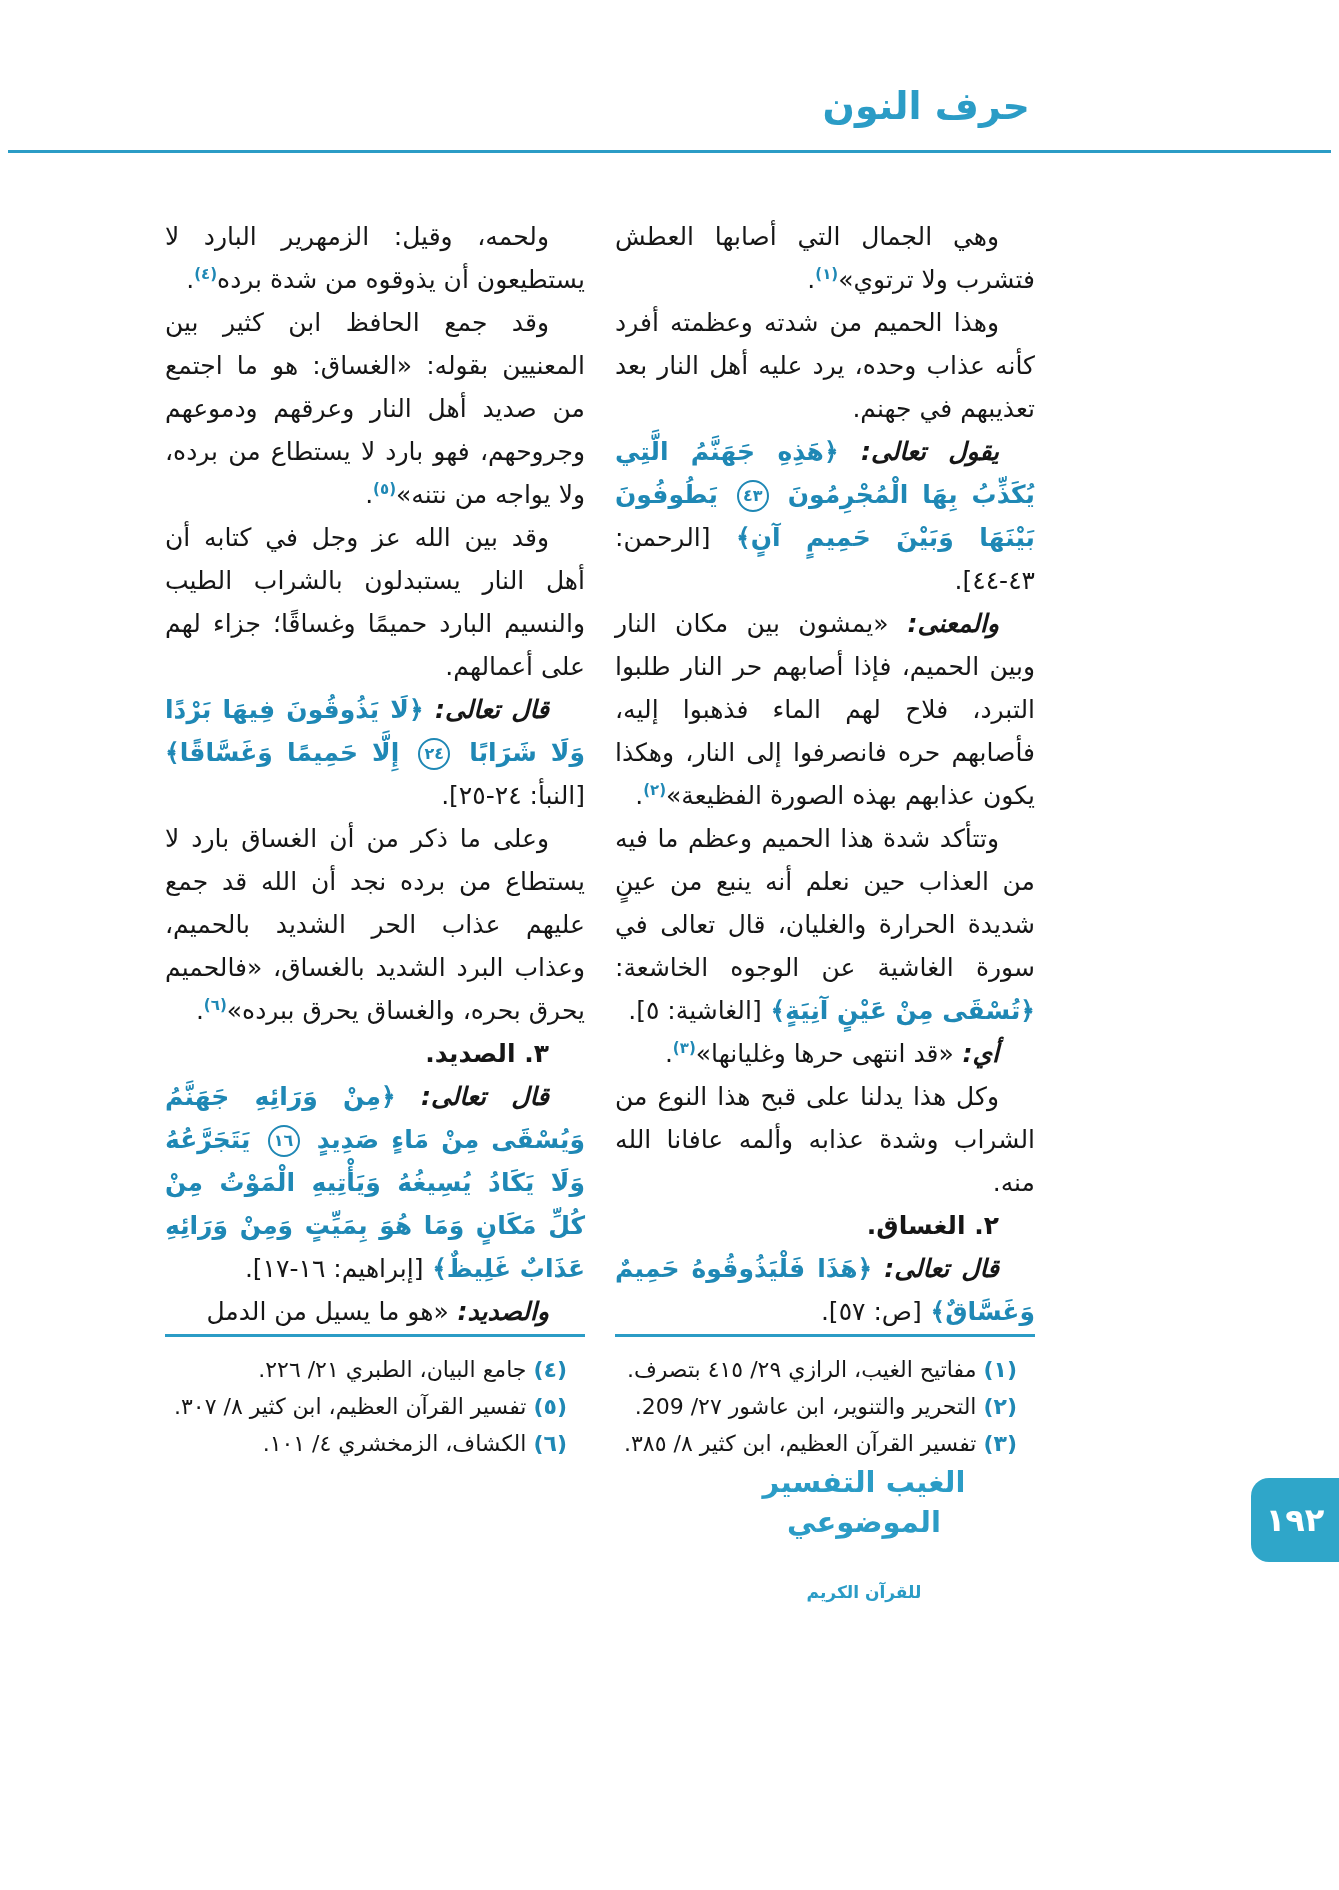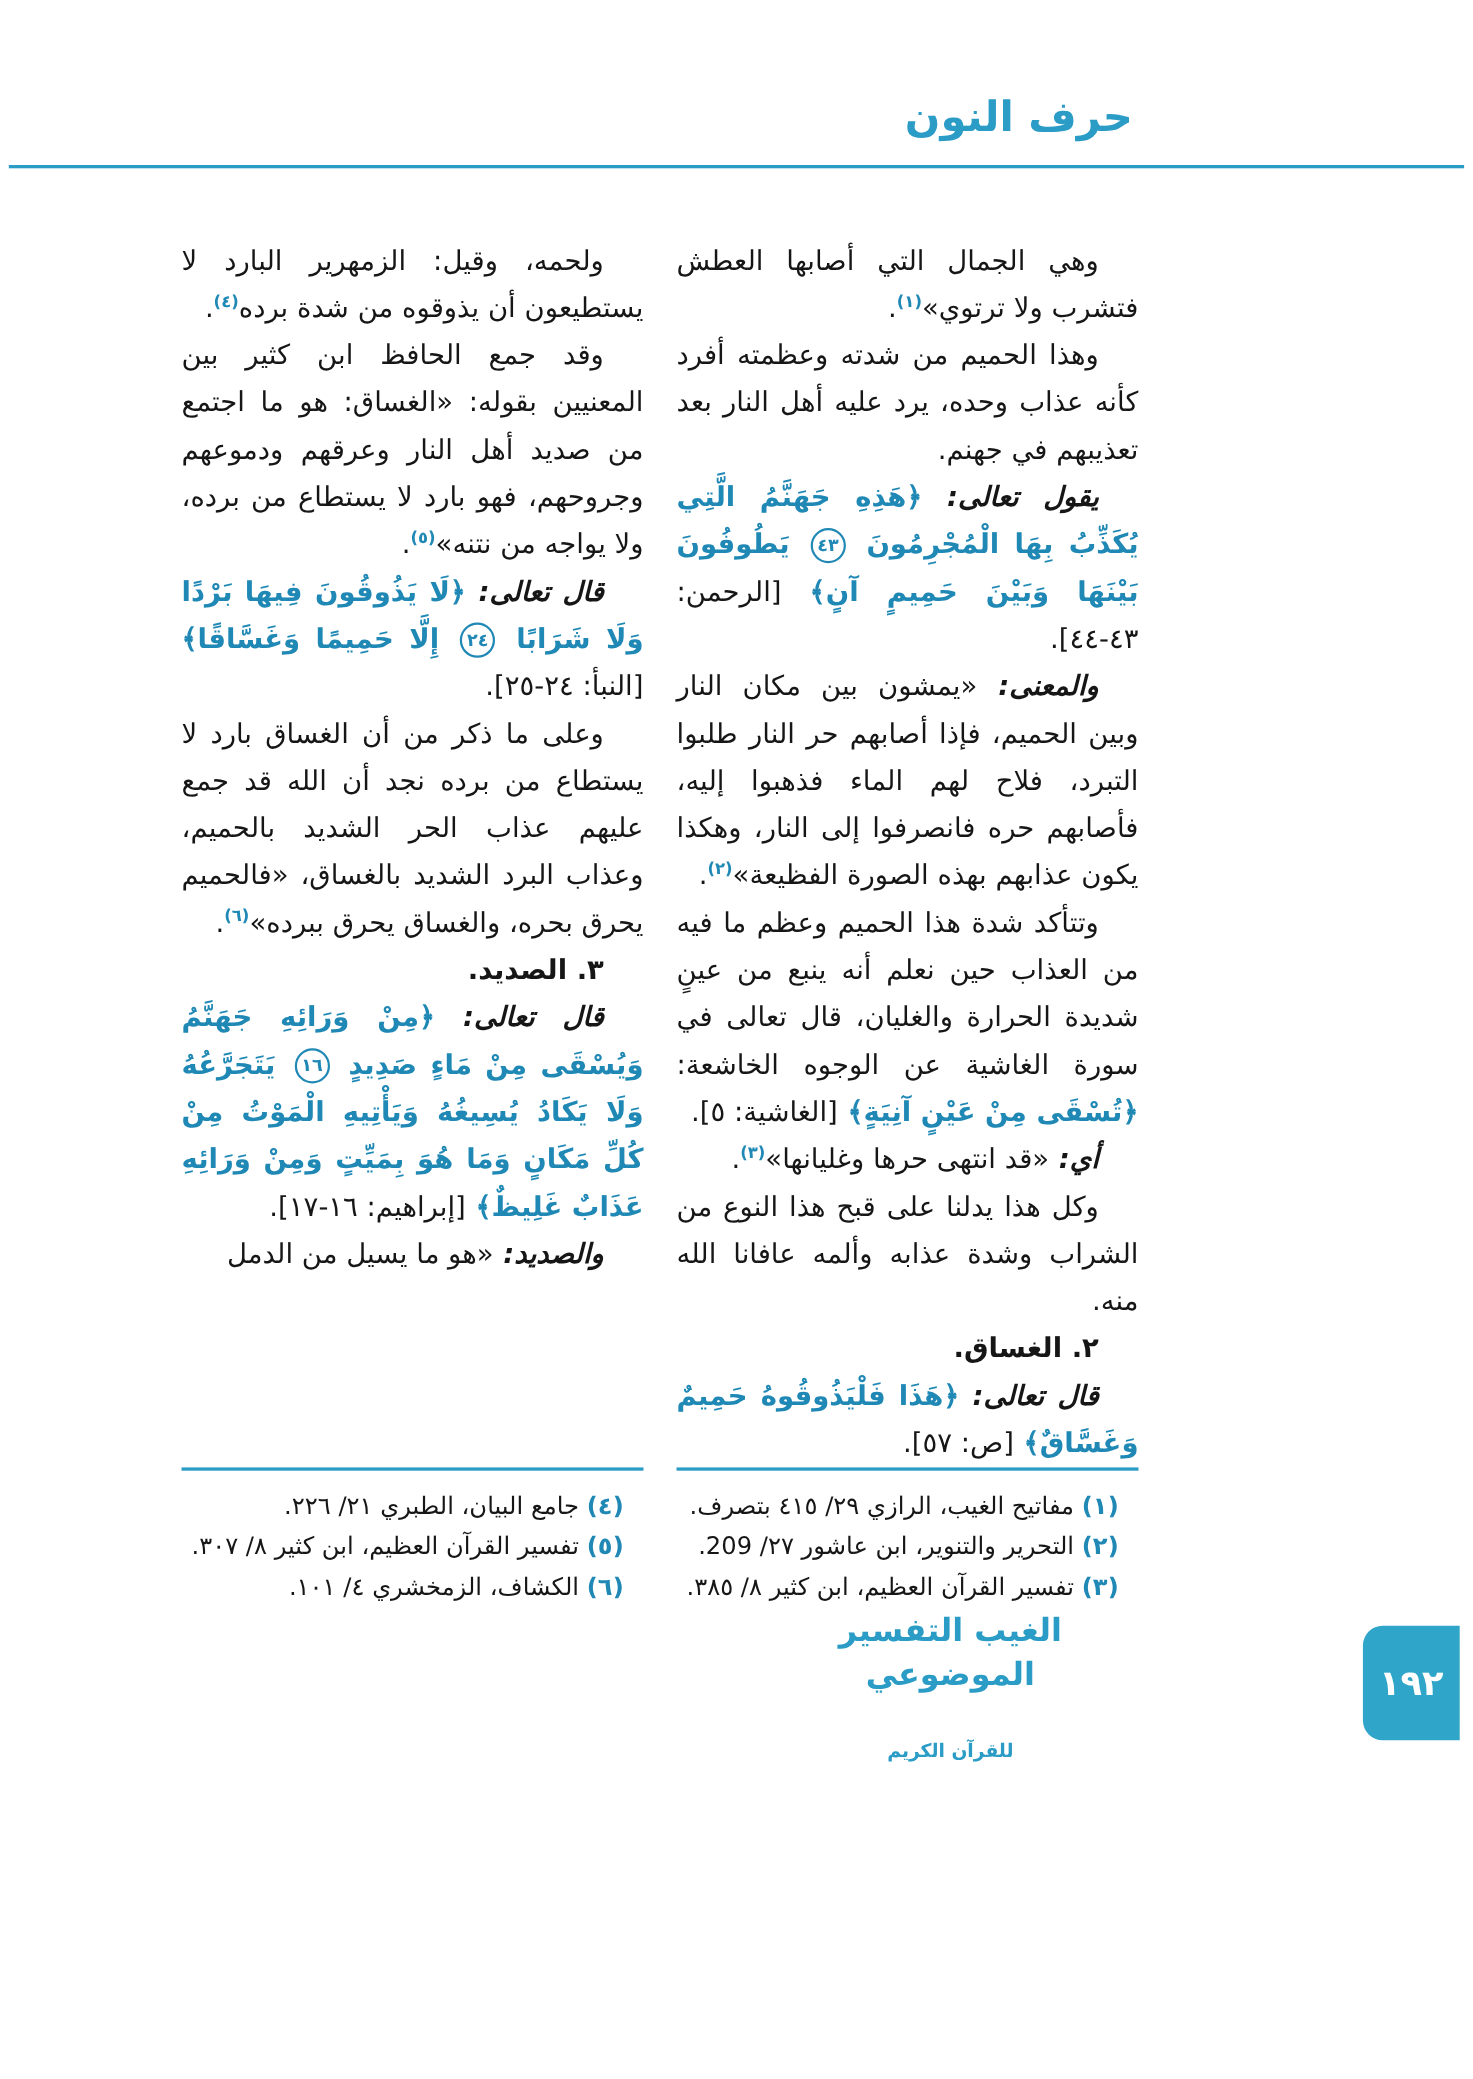--- a/index.html
+++ b/index.html
@@ -65,21 +65,21 @@
   }
   .fn-num{color:var(--accent-dark);font-weight:700;}
   .fn-text{color:var(--text);}
   .publisher-logo{
     position:absolute;top:1462px;right:360px;width:230px;
     text-align:center;color:var(--accent);
   }
   .logo-line1{font-size:29px;font-weight:700;line-height:40px;}
   .logo-line2{font-size:17px;font-weight:700;line-height:24px;margin-top:38px;}
   .page-number-badge{
-    position:absolute;top:1478px;right:12px;width:88px;height:104px;
+    position:absolute;top:1478px;right:0;width:88px;height:84px;
     background:var(--badge);border-radius:18px 0 0 18px;
     display:flex;align-items:center;justify-content:center;
     color:#ffffff;font-size:32px;font-weight:700;
   }
 </style>
 </head>
 <body>
 
 <div class="page">
 
@@ -96,20 +96,21 @@
         <p class="para"><span class="run-n">وتتأكد شدة هذا الحميم وعظم ما فيه من العذاب حين نعلم أنه ينبع من عينٍ شديدة الحرارة والغليان، قال تعالى في سورة الغاشية عن الوجوه الخاشعة: </span><span class="run-q">﴿تُسْقَى مِنْ عَيْنٍ آنِيَةٍ﴾ </span><span class="run-r">[الغاشية: ٥].</span></p>
         <p class="para"><span class="run-b">أي: </span><span class="run-n">«قد انتهى حرها وغليانها»</span><span class="run-sup">(٣)</span><span class="run-n">.</span></p>
         <p class="para"><span class="run-n">وكل هذا يدلنا على قبح هذا النوع من الشراب وشدة عذابه وألمه عافانا الله منه.</span></p>
         <p class="para heading"><span class="run-h">٢. الغساق.</span></p>
         <p class="para"><span class="run-b">قال تعالى: </span><span class="run-q">﴿هَذَا فَلْيَذُوقُوهُ حَمِيمٌ وَغَسَّاقٌ﴾ </span><span class="run-r">[ص: ٥٧].</span></p>
         <p class="para"><span class="run-b">والغساق: </span><span class="run-n">هو ما يسيل من جلد الكافر</span></p>
       </section>
     <section class="col" id="col-left">
         <p class="para"><span class="run-n">ولحمه، وقيل: الزمهرير البارد لا يستطيعون أن يذوقوه من شدة برده</span><span class="run-sup">(٤)</span><span class="run-n">.</span></p>
         <p class="para"><span class="run-n">وقد جمع الحافظ ابن كثير بين المعنيين بقوله: «الغساق: هو ما اجتمع من صديد أهل النار وعرقهم ودموعهم وجروحهم، فهو بارد لا يستطاع من برده، ولا يواجه من نتنه»</span><span class="run-sup">(٥)</span><span class="run-n">.</span></p>
+        <p class="para"><span class="run-n">وقد بين الله عز وجل في كتابه أن أهل النار يستبدلون بالشراب الطيب والنسيم البارد حميمًا وغساقًا؛ جزاء لهم على أعمالهم.</span></p>
         <p class="para"><span class="run-b">قال تعالى: </span><span class="run-q">﴿لَا يَذُوقُونَ فِيهَا بَرْدًا وَلَا شَرَابًا </span><span class="run-qnum">٢٤</span><span class="run-q"> إِلَّا حَمِيمًا وَغَسَّاقًا﴾ </span><span class="run-r">[النبأ: ٢٤-٢٥].</span></p>
         <p class="para"><span class="run-n">وعلى ما ذكر من أن الغساق بارد لا يستطاع من برده نجد أن الله قد جمع عليهم عذاب الحر الشديد بالحميم، وعذاب البرد الشديد بالغساق، «فالحميم يحرق بحره، والغساق يحرق ببرده»</span><span class="run-sup">(٦)</span><span class="run-n">.</span></p>
         <p class="para heading"><span class="run-h">٣. الصديد.</span></p>
         <p class="para"><span class="run-b">قال تعالى: </span><span class="run-q">﴿مِنْ وَرَائِهِ جَهَنَّمُ وَيُسْقَى مِنْ مَاءٍ صَدِيدٍ </span><span class="run-qnum">١٦</span><span class="run-q"> يَتَجَرَّعُهُ وَلَا يَكَادُ يُسِيغُهُ وَيَأْتِيهِ الْمَوْتُ مِنْ كُلِّ مَكَانٍ وَمَا هُوَ بِمَيِّتٍ وَمِنْ وَرَائِهِ عَذَابٌ غَلِيظٌ﴾ </span><span class="run-r">[إبراهيم: ١٦-١٧].</span></p>
         <p class="para"><span class="run-b">والصديد: </span><span class="run-n">«هو ما يسيل من الدمل</span></p>
       </section>
   </main>
 
   <div class="footnotes-row">
     <section class="fn-col" id="fn-right">

